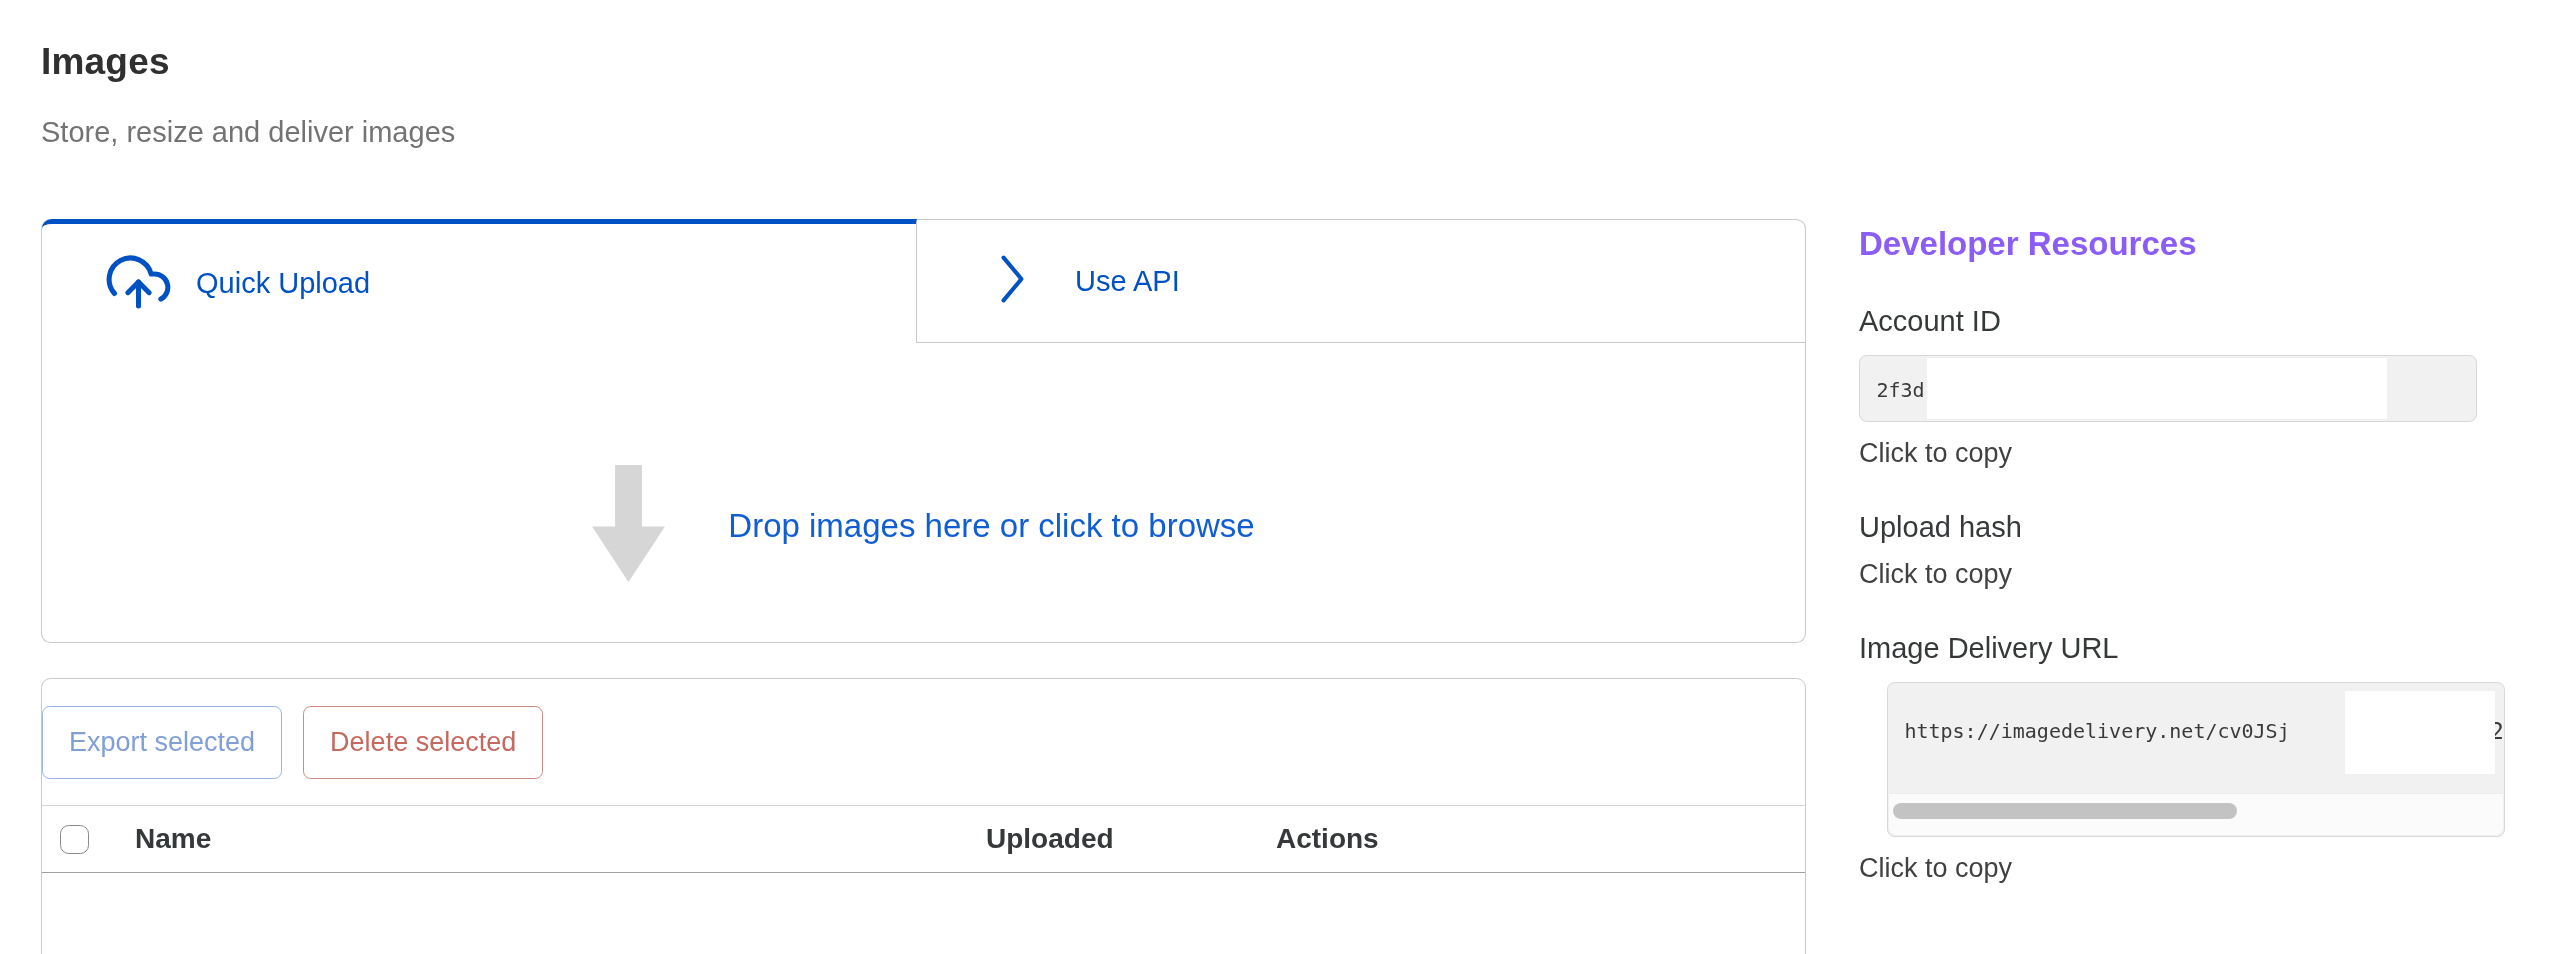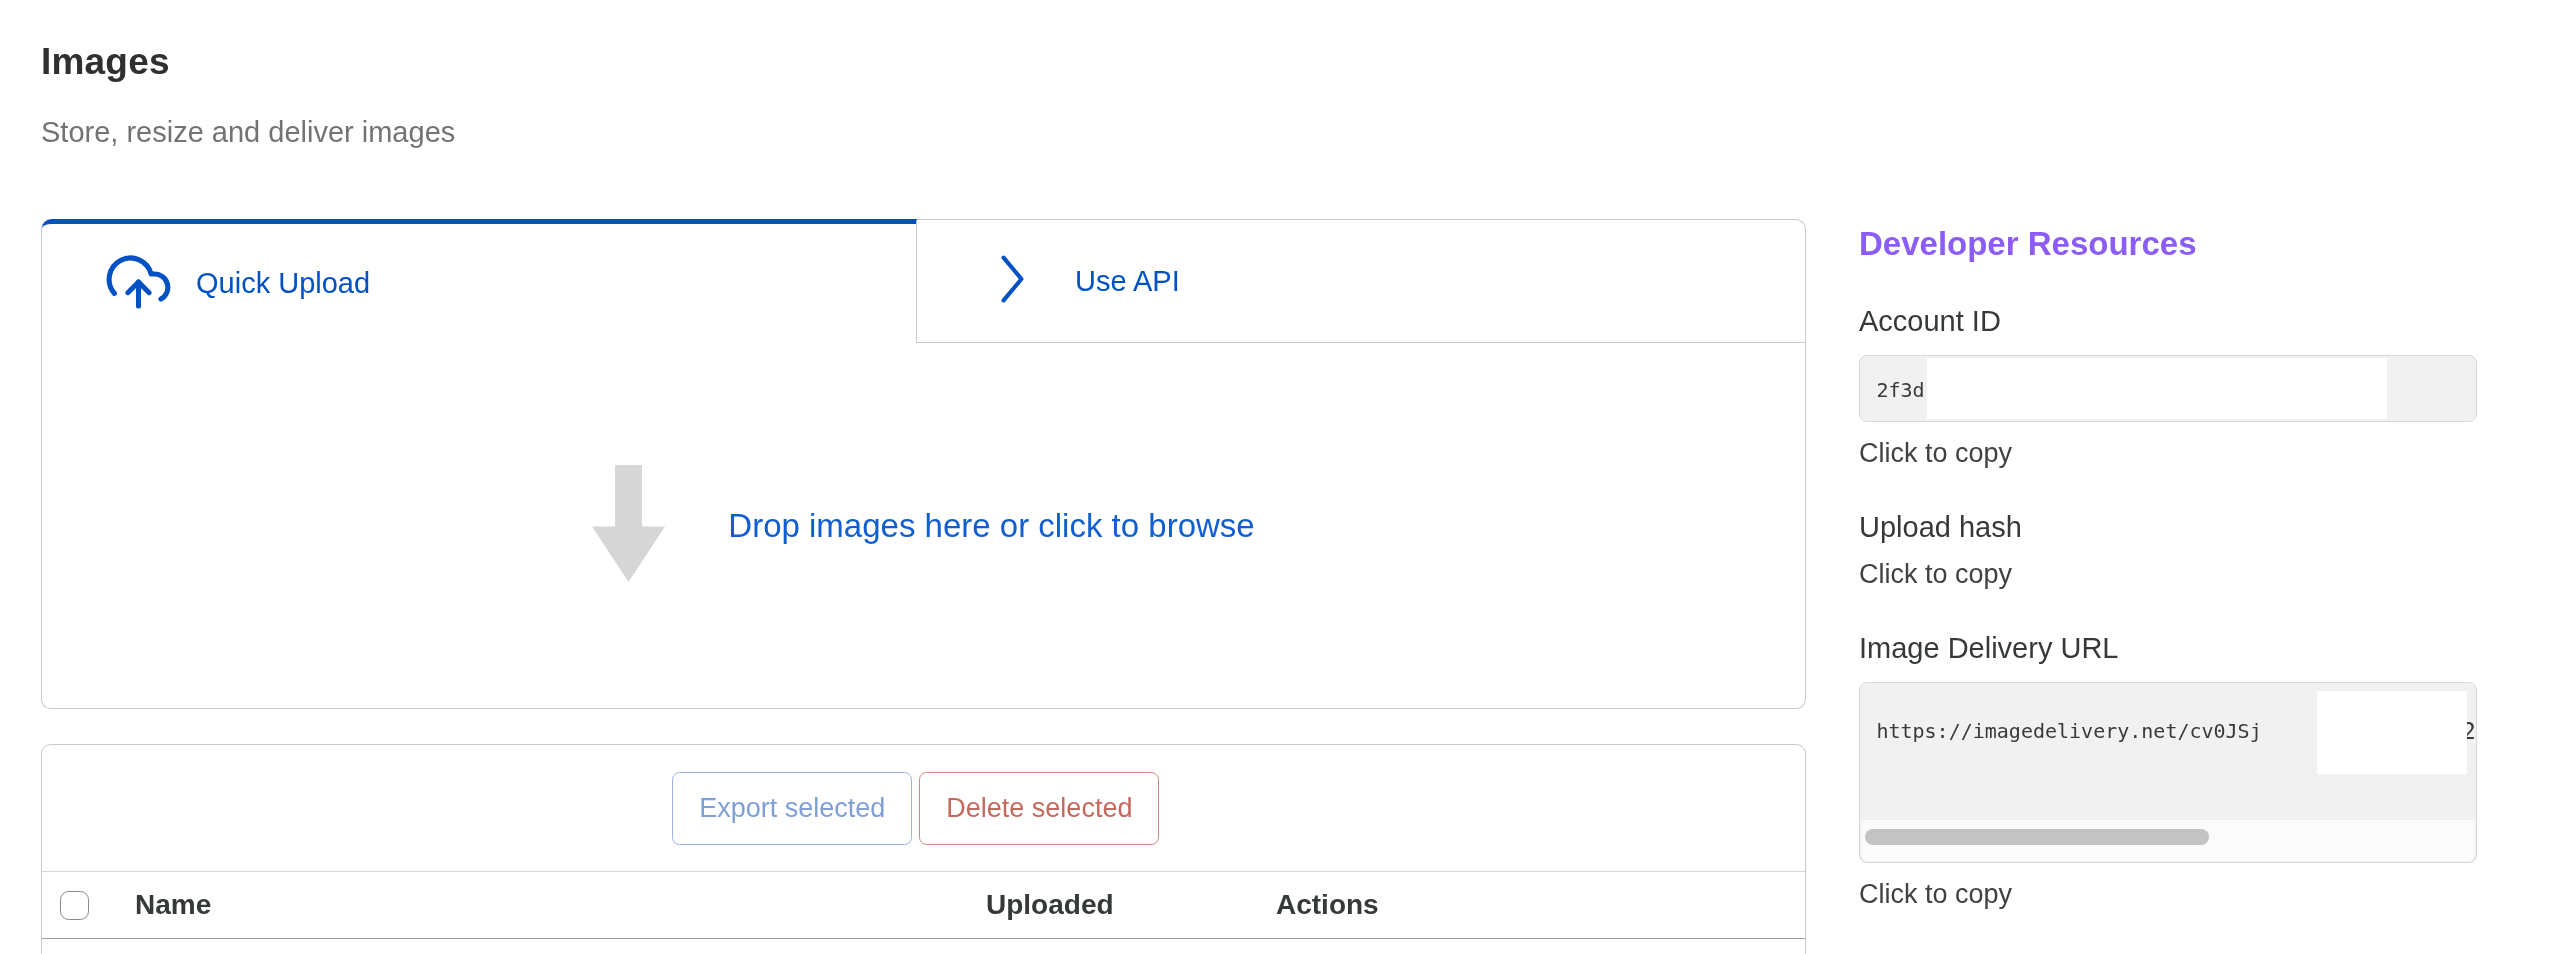--- a/index.html
+++ b/index.html
@@ -5,52 +5,52 @@
   * { box-sizing: border-box; margin: 0; padding: 0; }
   html, body { width: 2576px; height: 954px; overflow: hidden; background: #ffffff; }
   body { font-family: "Liberation Sans", sans-serif; color: #36393a; position: relative; }
 
   
   .main { position: absolute; left: 41px; top: 0; width: 1765px; }
   .page-title { padding-top: 40px; font-size: 37px; line-height: 44px; font-weight: 600; color: #303030; letter-spacing: 0.2px; }
   .page-subtitle { margin-top: 30px; font-size: 29px; line-height: 37px; font-weight: 400; color: #737373; }
 
   
-  .upload-panel { margin-top: 68px; height: 490px; border: 1px solid #c9c9c9; border-top: 0; border-radius: 9.6px; background: #fff; }
+  .upload-panel { margin-top: 68px; height: 424px; border: 1px solid #c9c9c9; border-top: 0; border-radius: 9.6px; background: #fff; }
   .tab-row { display: flex; height: 124px; align-items: stretch; }
   .tab { display: flex; align-items: center; cursor: pointer; }
   .tab-active { width: 875px; border-top: 5.8px solid #0051c3; border-right: 1px solid #c9c9c9; border-top-left-radius: 9.6px; padding-left: 60px; }
   .tab-inactive { flex: 1; border-top: 1px solid #c9c9c9; border-bottom: 1px solid #c9c9c9; border-top-right-radius: 9.6px; padding-left: 81px; }
   .tab-label { font-size: 29px; color: #0051c3; }
   .tab-active .tab-label { margin-left: 21px; }
   .tab-inactive .tab-label { margin-left: 48px; }
 
   .dropzone { height: 365px; display: flex; align-items: center; justify-content: center; cursor: pointer; }
   .dropzone-arrow { margin-right: 63px; }
   .dropzone-label { font-size: 33px; color: #115ed2; }
 
   
   .list-panel { margin-top: 35px; height: 289px; border: 1px solid #c9c9c9; border-radius: 9.6px; background: #fff; overflow: hidden; }
-  .toolbar { height: 127px; display: flex; align-items: center; justify-content: center; gap: 7px; padding-right: 15.4px; border-bottom: 1px solid #d6d6d6; }
+  .toolbar { height: 127px; display: flex; align-items: center; justify-content: flex-start; gap: 21px; padding-right: 15.4px; border-bottom: 1px solid #d6d6d6; }
   .btn { height: 73px; padding: 0 26px; font-size: 27px; background: #fff; border-radius: 7.7px; cursor: pointer; font-family: "Liberation Sans", sans-serif; }
   .btn-export { color: #7f9fd6; border: 1px solid #9ab4e2; }
   .btn-delete { color: #c4695e; border: 1px solid #cf8b81; }
 
   .table-header { height: 67px; display: grid; grid-template-columns: 84px 842px 281px 1fr; align-items: center; border-bottom: 1.9px solid #a0a0a0; gap: 9px; }
   .th { font-size: 28px; font-weight: 700; color: #36393a; }
   .checkbox { width: 29px; height: 29px; margin-left: 18.3px; border: 1.9px solid #8a8a8a; border-radius: 8.7px; background: #fff; cursor: pointer; }
 
   
   .sidebar { position: absolute; left: 1859px; top: 0; width: 618px; }
   .sidebar-heading { padding-top: 225px; font-size: 33px; line-height: 38px; font-weight: 600; color: #8b5cf6; }
   .field { margin-top: 42px; }
   .field:first-of-type { margin-top: 42px; }
   .field-label { font-size: 29px; line-height: 33px; color: #36393a; }
   .field-box { position: relative; margin-top: 17.3px; height: 67px; width: 618px; background: #f1f1f1; border: 1px solid #d8d8d8; border-radius: 7.7px; overflow: hidden; cursor: pointer; }
-  .field-box.tall { height: 181px; }
+  .field-box.tall { height: 155px; margin-left: 28px; }
   .field-value { position: absolute; left: 16.4px; top: 0; height: 67px; display: flex; align-items: center; font-family: "DejaVu Sans Mono", monospace; font-size: 20px; color: #3a3a3a; white-space: pre; }
   .field-box.tall .field-value { height: 96px; }
   .value-tail { position: absolute; left: 602px; top: 0; height: 96px; display: flex; align-items: center; font-family: "DejaVu Sans Mono", monospace; font-size: 23px; color: #3a3a3a; z-index: 1; }
   .redact { position: absolute; top: 1.9px; bottom: 1.9px; left: 67px; width: 460px; background: #ffffff; z-index: 2; }
   .redact-url { top: 7.7px; bottom: auto; height: 83px; left: 457px; width: 150px; }
   .scroll-track { position: absolute; left: 1px; right: 1px; bottom: 1px; height: 42px; background: #fbfbfb; border-top: 1px solid #ededed; border-radius: 0 0 7.7px 7.7px; z-index: 3; }
   .scroll-thumb { position: absolute; left: 3.8px; top: 8.7px; width: 344px; height: 16.4px; border-radius: 8.7px; background: #c3c3c3; cursor: pointer; }
   .field-hint { margin-top: 15.4px; font-size: 27px; line-height: 31px; color: #414141; }
 </style>
 </head>

